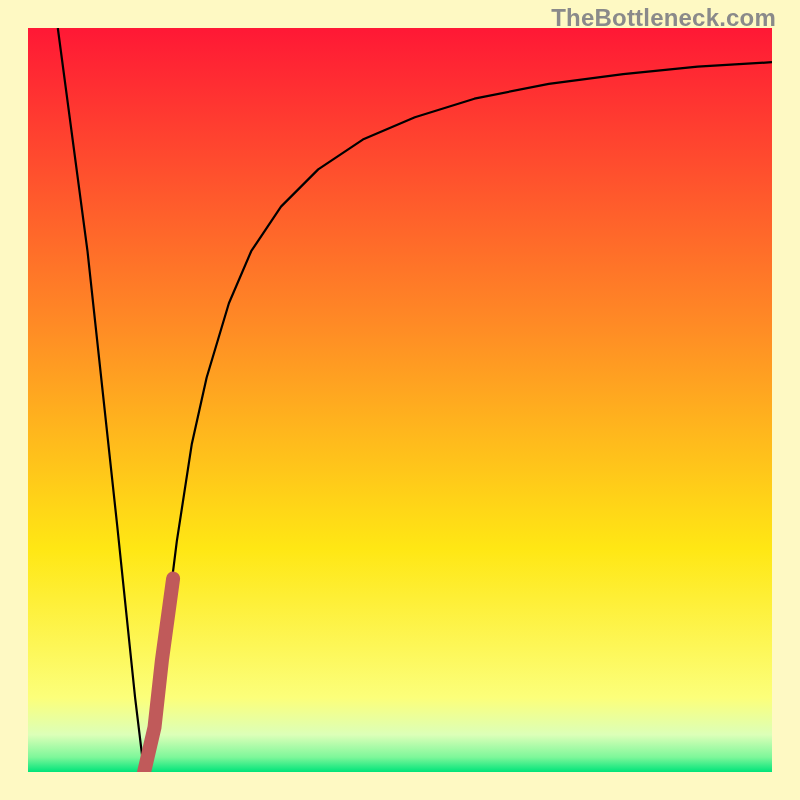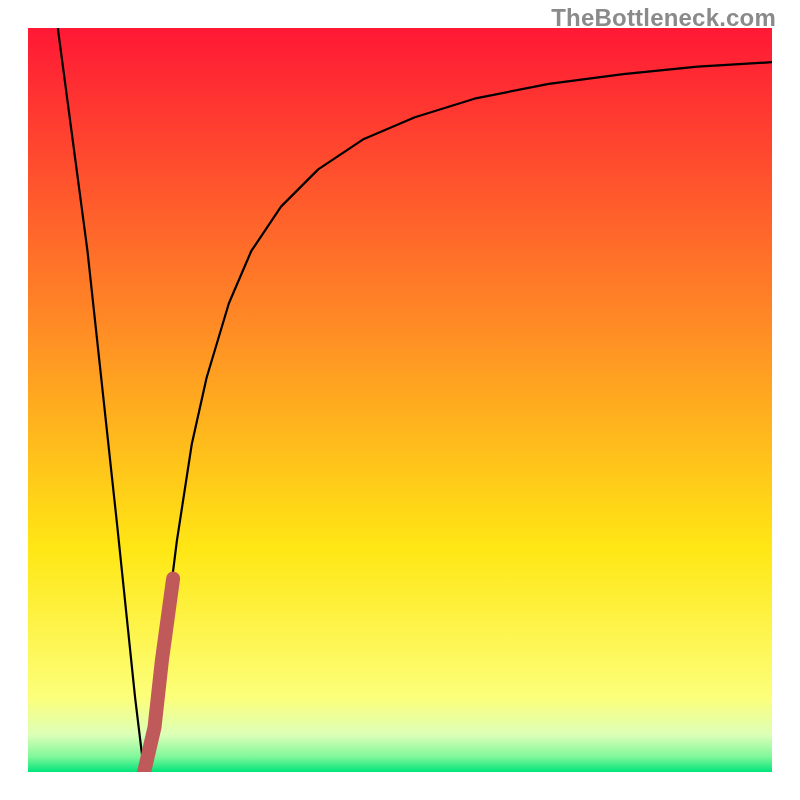--- a/index.html
+++ b/index.html
@@ -9,21 +9,21 @@
     height: 800px;
     background: #000;
     overflow: hidden;
   }
   .frame {
     position: absolute;
     top: 0;
     left: 0;
     width: 800px;
     height: 800px;
-    background: #ffffff;
+    background: #fef9c3;
   }
   .plot {
     position: absolute;
     left: 28px;
     top: 28px;
     width: 744px;
     height: 744px;
   }
   .watermark {
     position: absolute;

